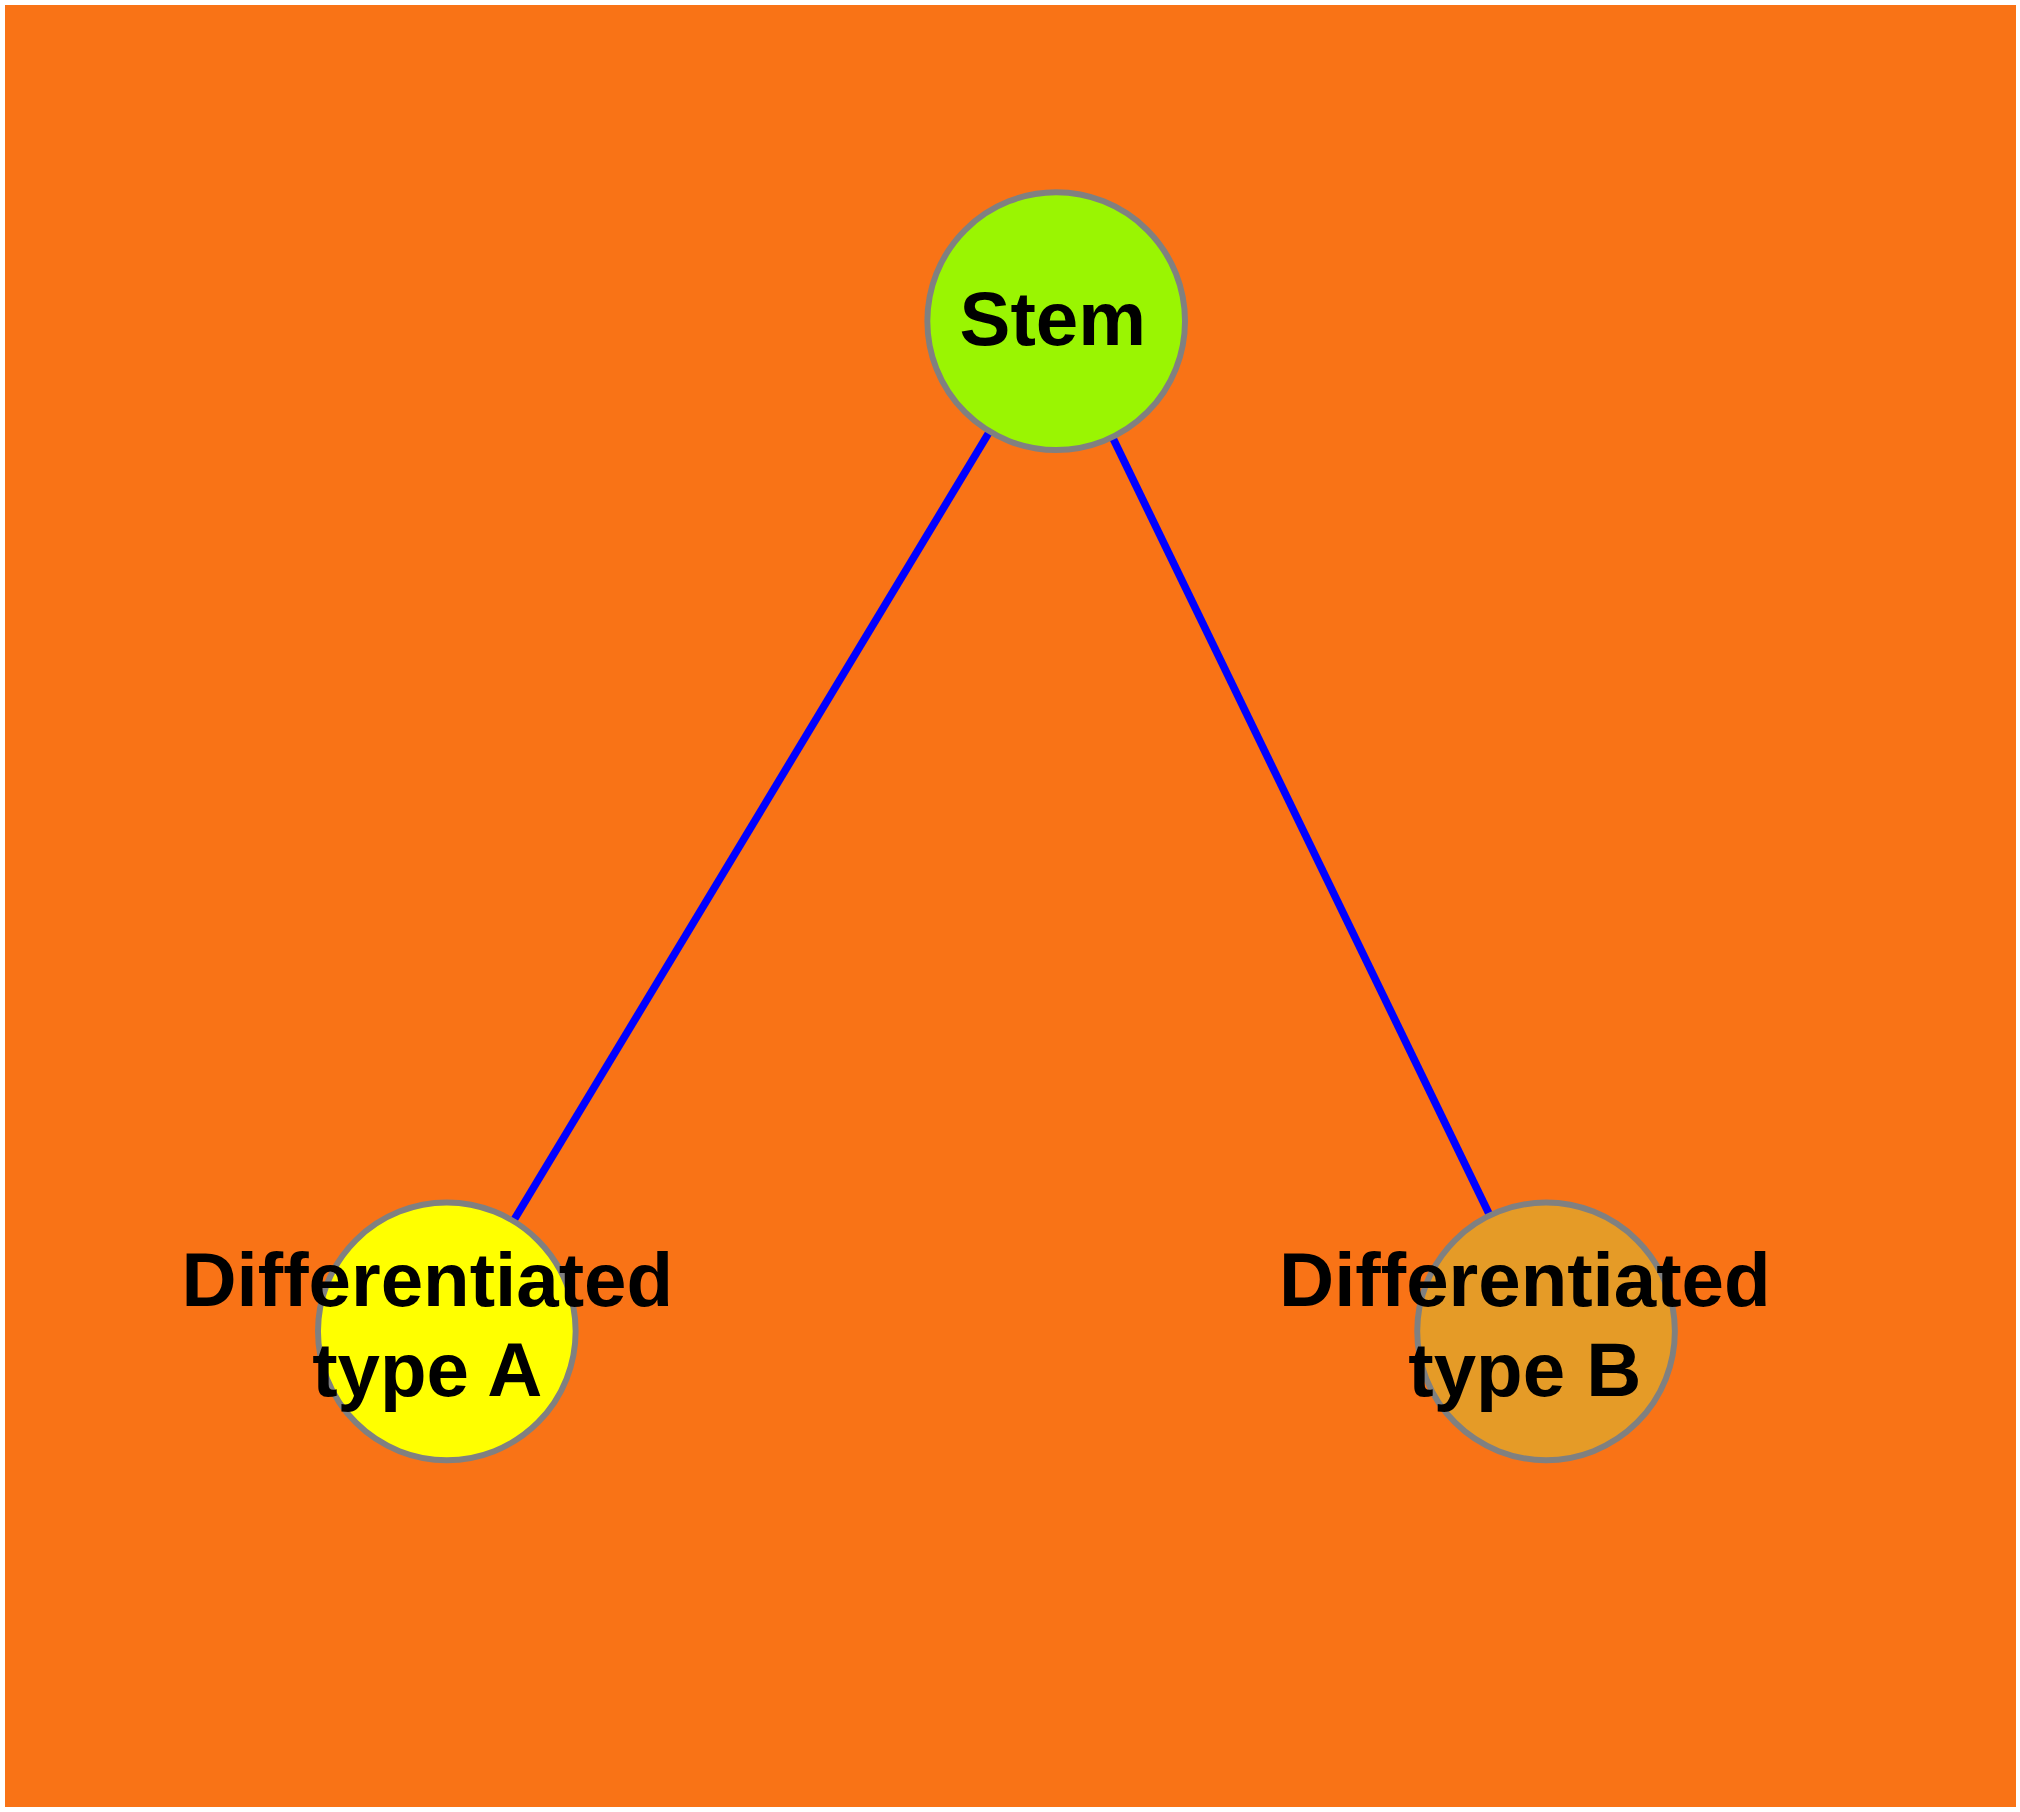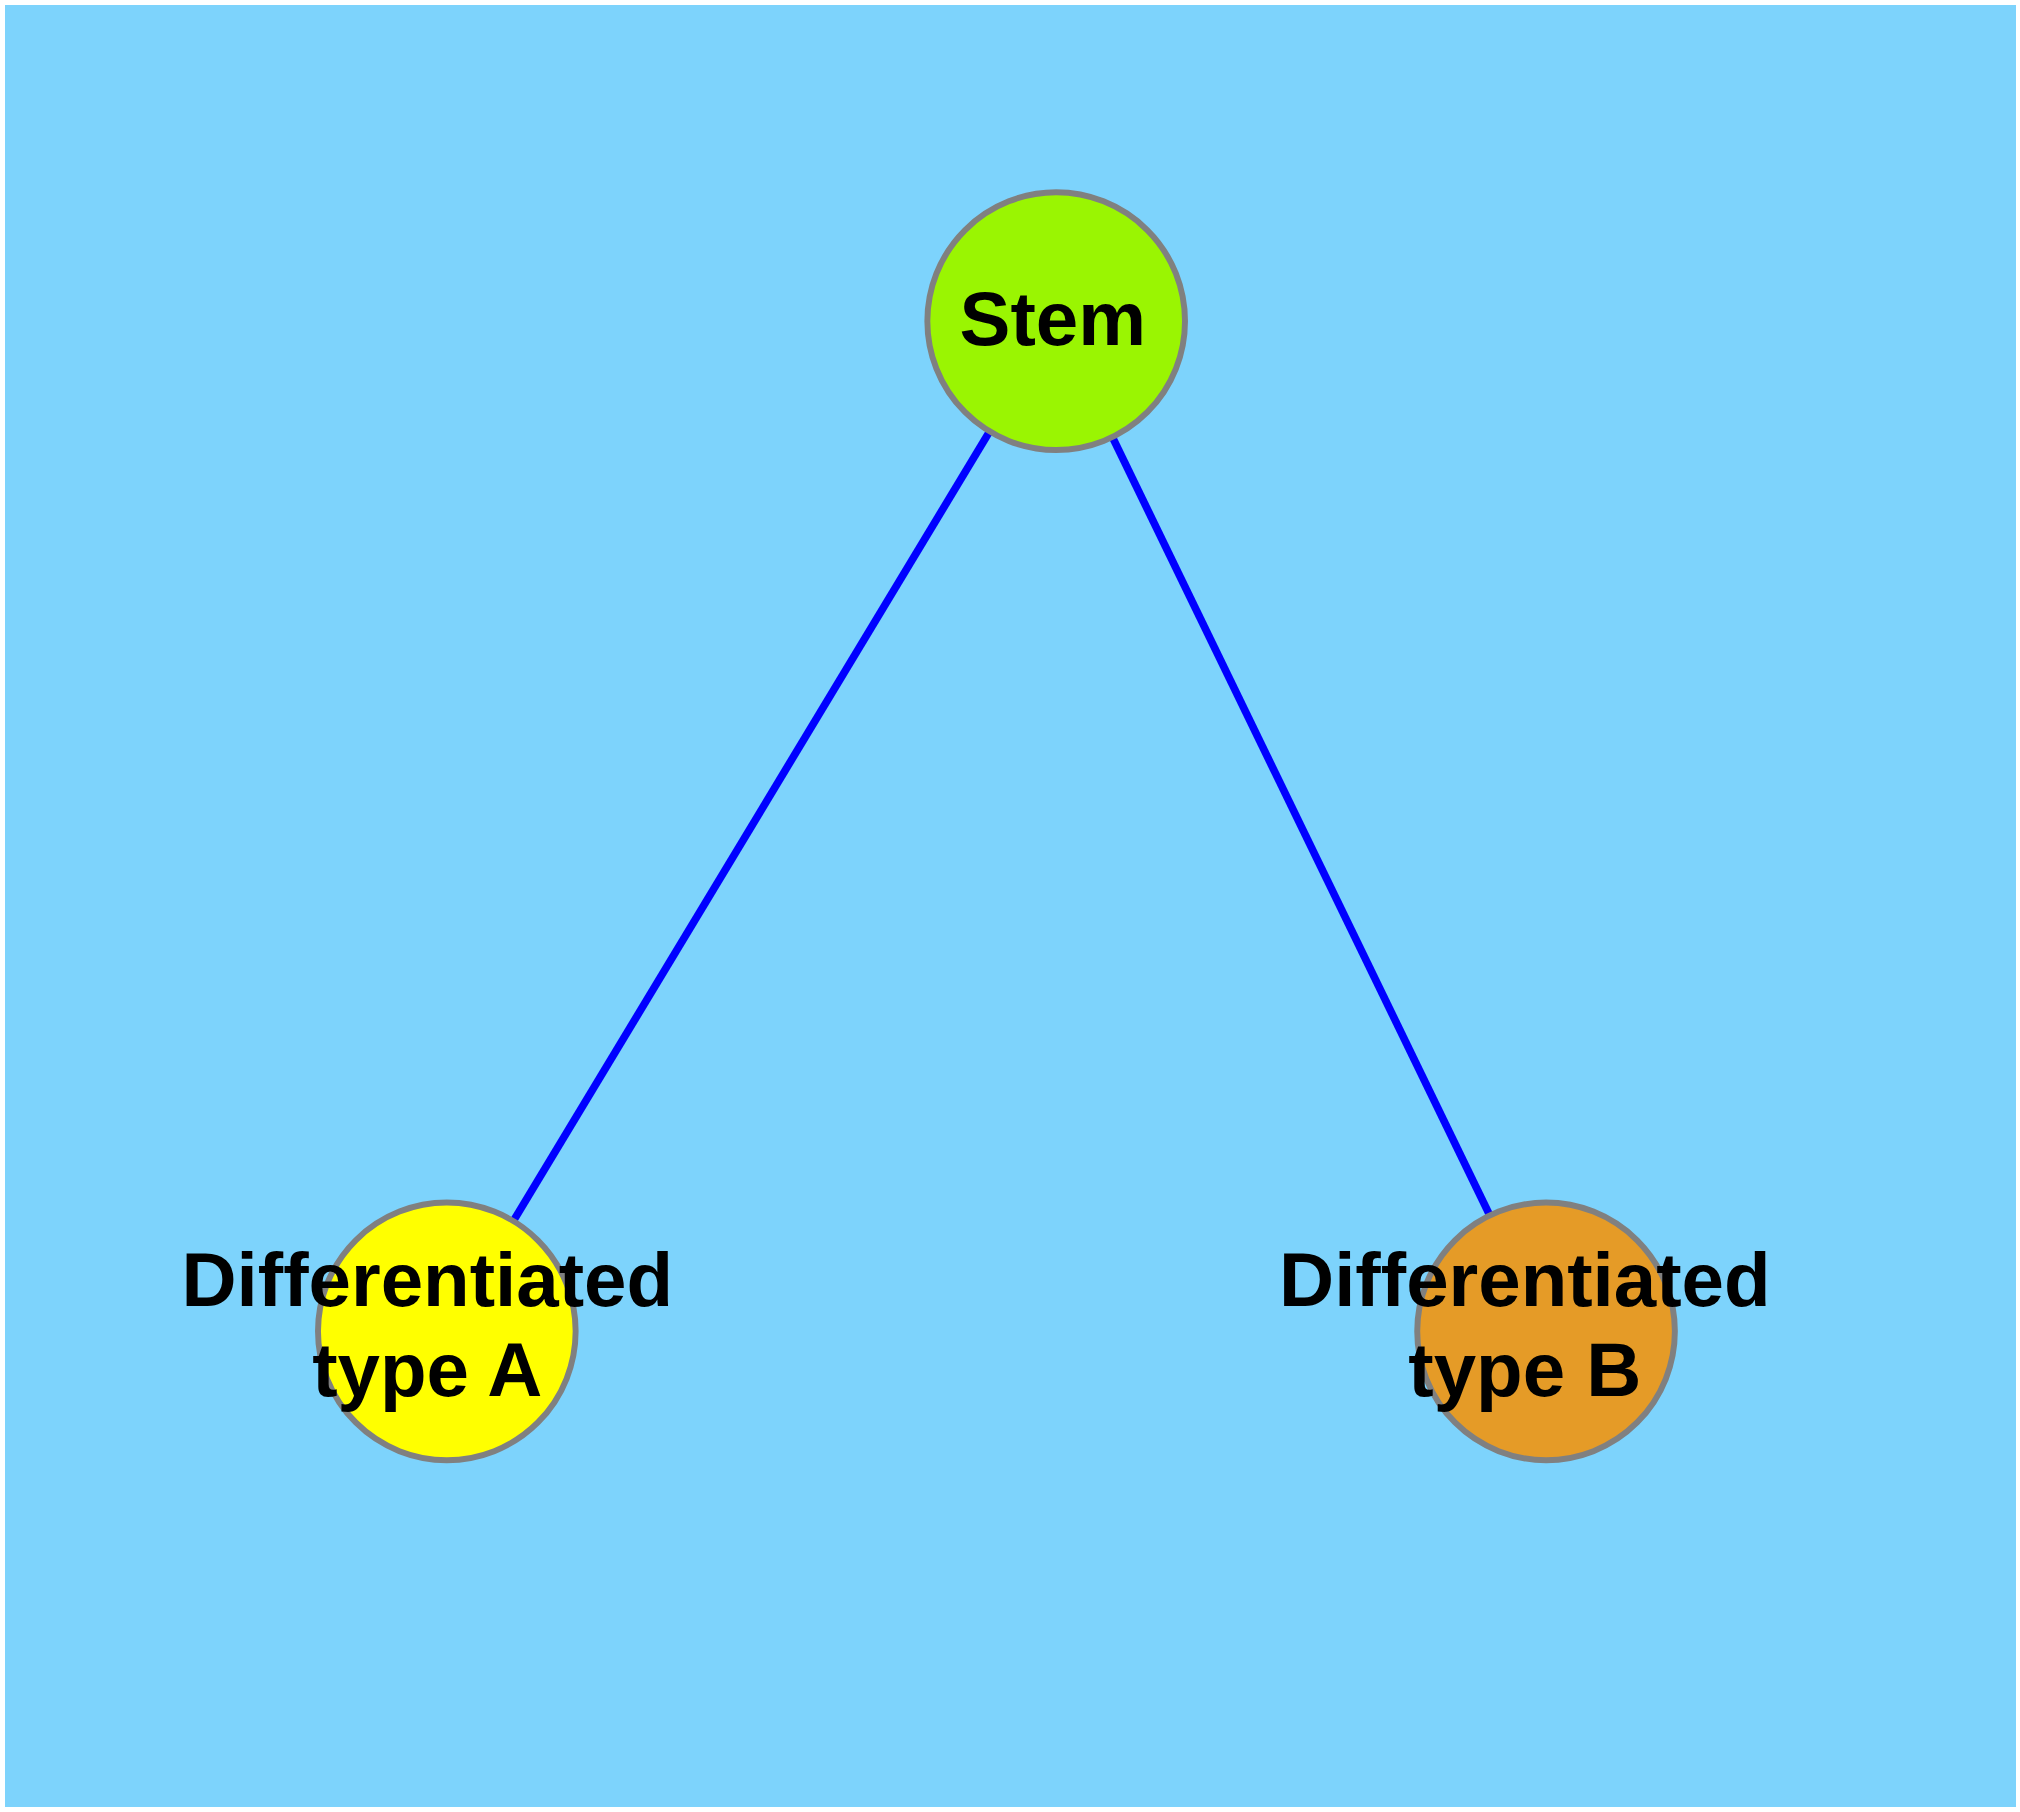--- a/index.html
+++ b/index.html
@@ -41,21 +41,21 @@
     font-size: 90px;
     fill: #000000;
     text-anchor: middle;
     dominant-baseline: middle;
     white-space: pre;
   }
 </style>
 </head>
 <body>
 
-<div id="canvas" style="width: 2021px; height: 1812px; background: #7dd3fc; border-color: rgb(255, 255, 255);">
+<div id="canvas" style="width: 2021px; height: 1812px; background: #f97316; border-color: rgb(255, 255, 255);">
   <svg id="graph-svg" viewBox="0 0 2384 2138">
 
     <g>
       <line class="edge-line" x1="1240" y1="373" x2="521" y2="1565" stroke="#0000ff" stroke-width="9"></line>
       <line class="edge-line" x1="1240" y1="373" x2="1818" y2="1565" stroke="#0000ff" stroke-width="9"></line>
     </g>
 
     <g>
       <circle class="node-circle" cx="1240" cy="373" r="152" fill="#9af502" stroke="#808080" stroke-width="7"></circle>
       <circle class="node-circle" cx="521" cy="1565" r="152" fill="#ffff00" stroke="#808080" stroke-width="7"></circle>

